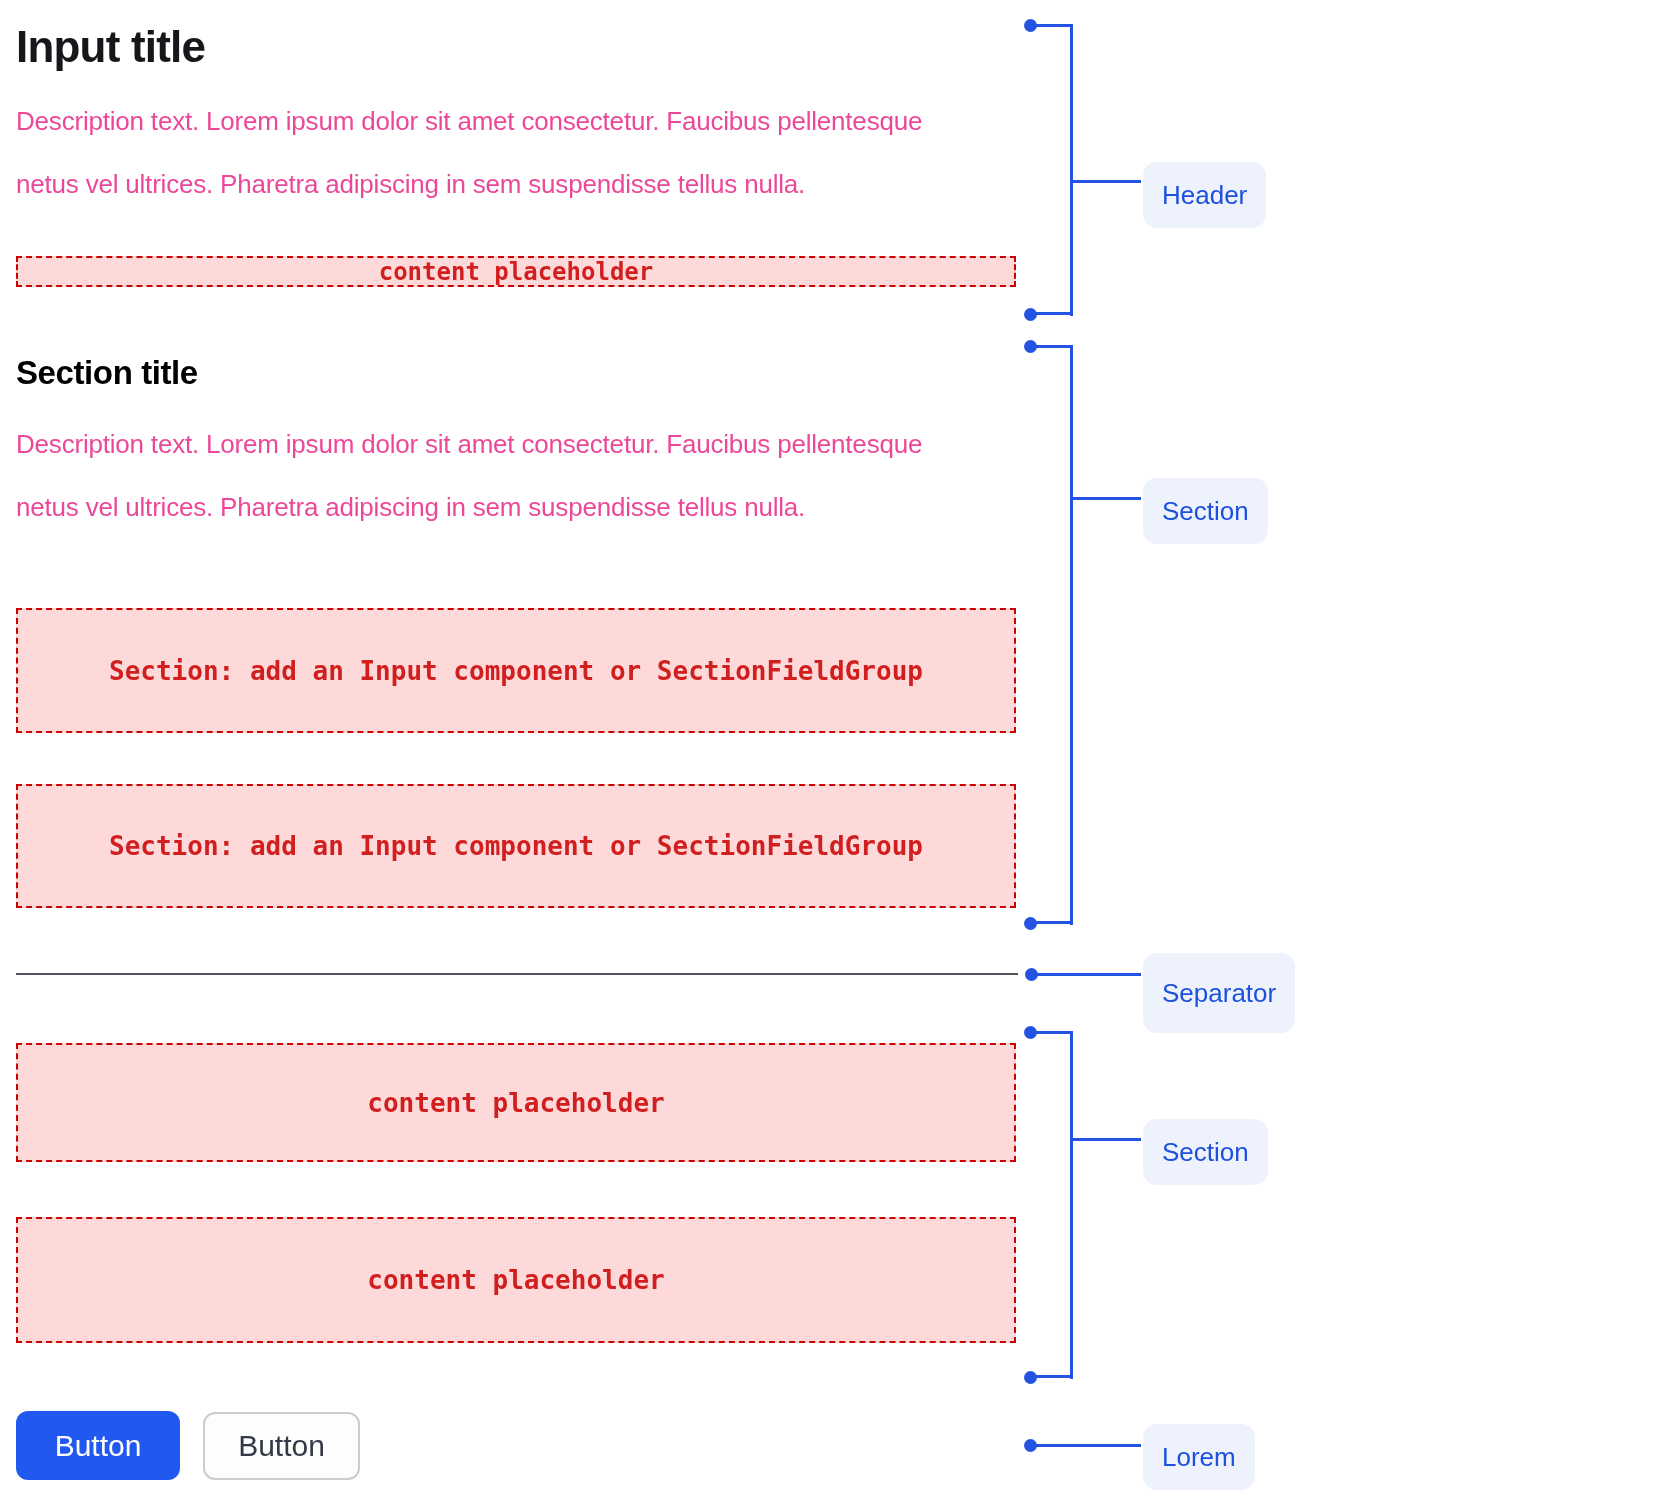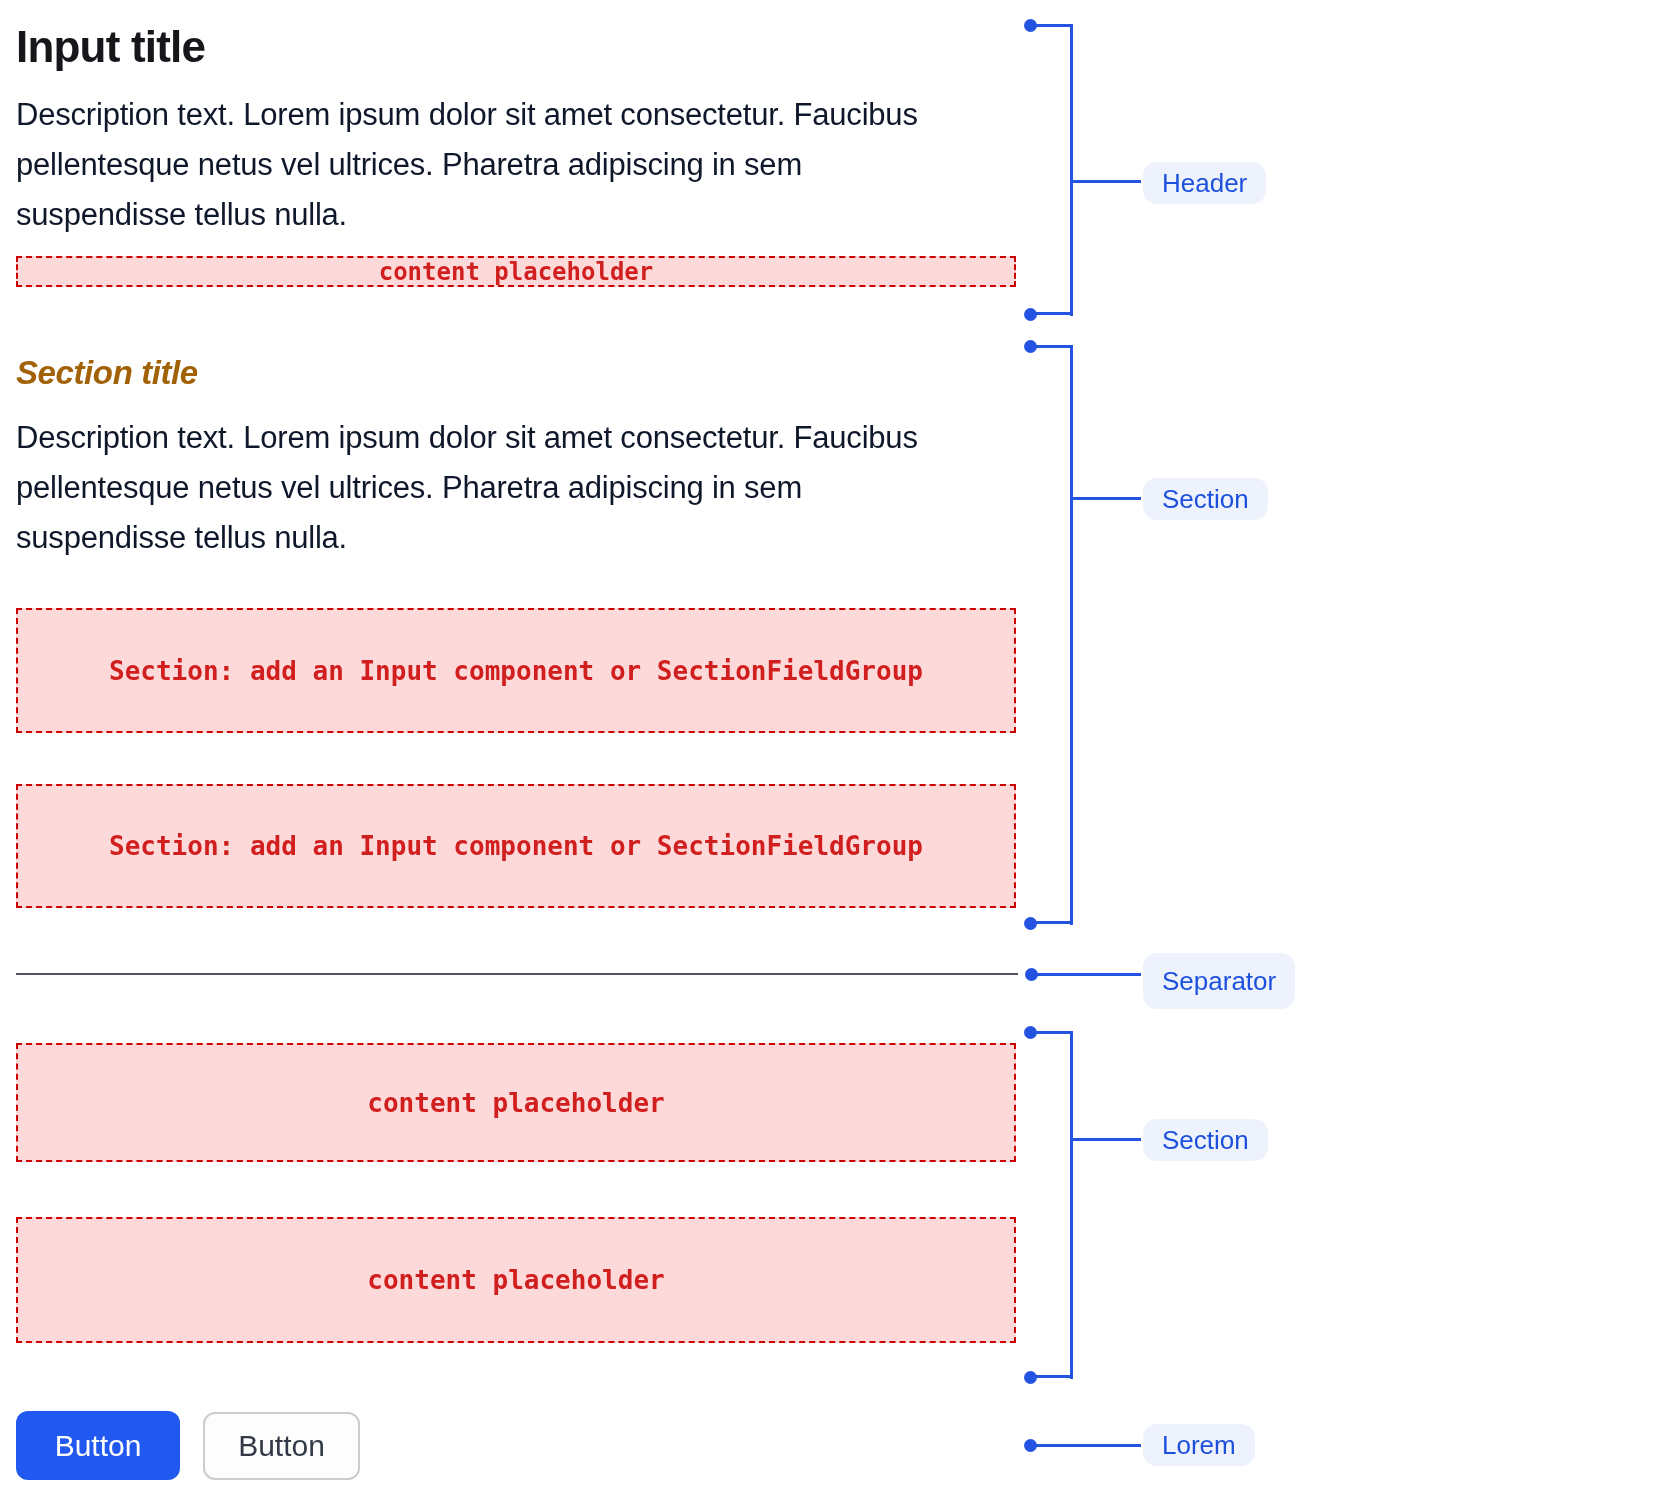--- a/index.html
+++ b/index.html
@@ -3,23 +3,23 @@
 <meta charset="utf-8">
 <style>
   html,body{margin:0;padding:0;background:#fff;}
   .page{position:relative;width:1672px;height:1498px;background:#ffffff;overflow:hidden;
         font-family:"Liberation Sans",sans-serif;}
 
   
   .form-title{position:absolute;left:16px;top:22px;font-size:44px;font-weight:700;
               letter-spacing:-0.8px;color:#17171b;}
   .section-title{position:absolute;left:16px;top:354px;font-size:33px;font-weight:700;
-              letter-spacing:-0.4px;color:#a16207;font-style:italic;}
-  .desc{position:absolute;left:16px;width:935px;font-size:31px;line-height:50px;
-        color:#0f172a;letter-spacing:-0.2px;}
+              letter-spacing:-0.4px;color:#000000;}
+  .desc{position:absolute;left:16px;width:935px;font-size:26px;line-height:63px;
+        color:#ec4899;letter-spacing:-0.2px;}
   .desc.header-desc{top:90px;}
   .desc.section-desc{top:413px;}
 
   .ph{position:absolute;left:16px;width:1000px;box-sizing:border-box;
       background:#fdd9d9;border:2px dashed #cc0000;color:#d11f1f;
       font-family:"DejaVu Sans Mono",monospace;
       display:flex;align-items:center;justify-content:center;text-align:center;font-weight:bold;}
   .ph-small{top:256px;height:31px;font-size:24px;}
   .ph-sec1a{top:608px;height:125px;font-size:26px;}
   .ph-sec1b{top:784px;height:124px;font-size:26px;}
@@ -33,21 +33,21 @@
   .btn-primary{left:16px;top:1411px;width:164px;height:69px;background:#2158f0;color:#ffffff;}
   .btn-secondary{left:203px;top:1412px;width:157px;height:68px;background:#fdfdfd;
                  border:2px solid #cbcbd0;color:#333947;}
 
   
   .dot{position:absolute;width:13px;height:13px;border-radius:50%;background:#2453e2;}
   .hline,.vline{position:absolute;background:#2453e2;}
   .hline{height:3px;}
   .vline{width:3px;}
   .pill{position:absolute;height:42px;background:#edf2fd;color:#1d51dd;font-size:26px;
-        border-radius:14px;display:flex;align-items:center;padding:0 19px;white-space:nowrap;}
+        border-radius:14px;display:flex;align-items:center;padding:12px 19px;white-space:nowrap;}
 </style>
 </head>
 <body>
 
 <div class="page">
 
   <div class="form-title">Input title</div>
   <div class="desc header-desc">Description text. Lorem ipsum dolor sit amet consectetur. Faucibus pellentesque netus vel ultrices. Pharetra adipiscing in sem suspendisse tellus nulla.</div>
   <div class="ph ph-small">content placeholder</div>
 

